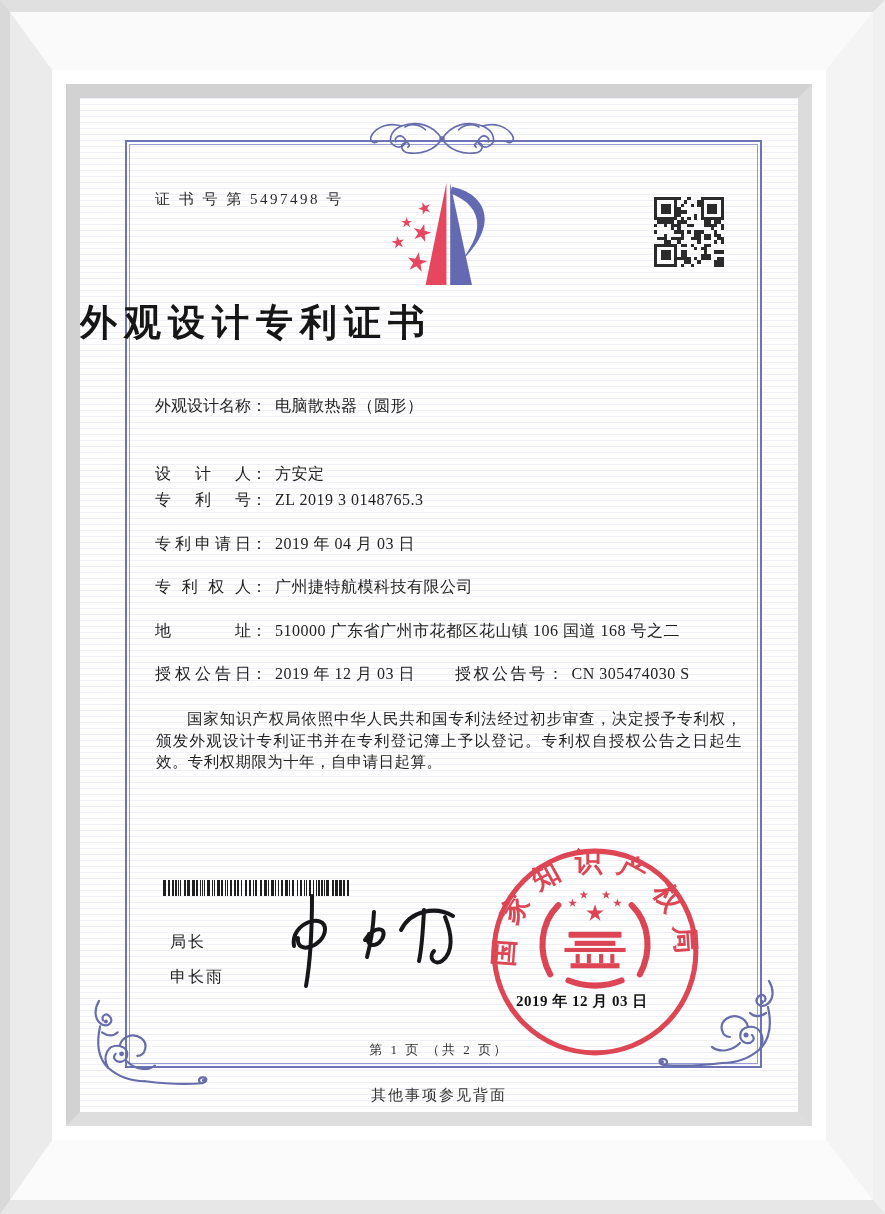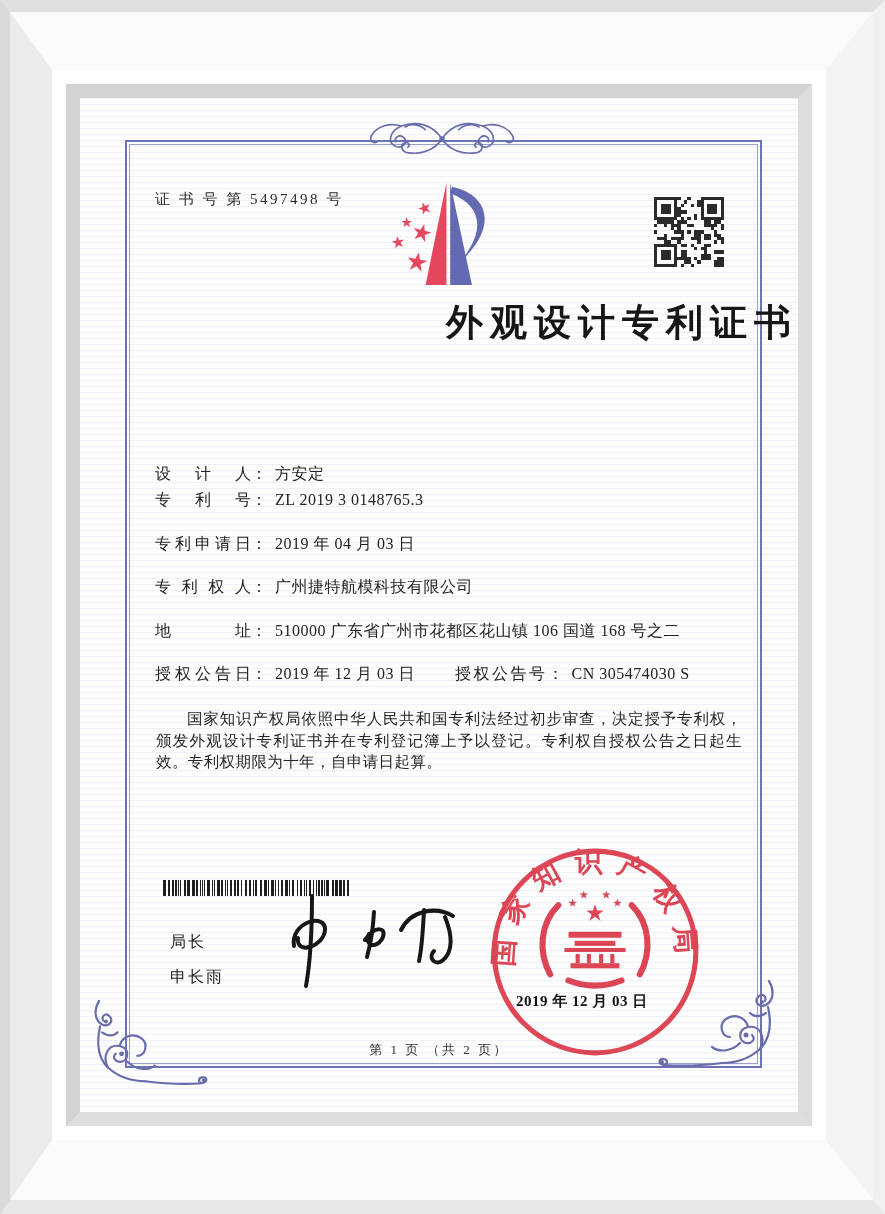--- a/index.html
+++ b/index.html
@@ -17,21 +17,21 @@
     background:repeating-linear-gradient(to bottom, rgba(138,144,196,.13) 0 1px, rgba(255,255,255,0) 1px 6px),#fefeff;}
   .blue-border{position:absolute;top:42px;left:45px;right:36px;bottom:44px;border:2px solid #6e73b6;}
   .blue-border::after{content:"";position:absolute;inset:2px;border:1px solid #9a9ecf;}
   .flourish{position:absolute;color:#676cab;}
   .fl-top{left:288px;top:13px;width:148px;height:56px;}
   .fl-bl{left:12px;top:899px;width:118px;height:98px;}
   .fl-br{left:576px;top:879px;width:120px;height:100px;transform:scaleX(-1);}
   .cert-number{position:absolute;left:75px;top:92px;font-size:15px;letter-spacing:2.5px;color:#2a2a2a;}
   .logo{position:absolute;left:285px;top:78px;width:142px;height:116px;}
   .qr{position:absolute;left:574px;top:99px;width:70px;height:70px;}
-  .title{position:absolute;left:0;right:0;top:200px;text-align:right;font-size:37px;font-weight:700;
+  .title{position:absolute;left:0;right:0;top:200px;text-align:left;font-size:37px;font-weight:700;
     letter-spacing:7px;color:#161616;}
   .field-row{position:absolute;left:75px;right:40px;font-size:16px;color:#222;white-space:nowrap;}
   .flabel{display:inline-block;width:96px;text-align:justify;text-align-last:justify;color:#222;}
   .fcolon{margin-right:8px;}
   .fvalue{letter-spacing:.5px;}
   .pair2{position:absolute;left:300px;top:0;}
   .pair2 .flabel2{letter-spacing:2.5px;}
   .body-text{position:absolute;left:66px;top:600px;width:606px;font-size:15.5px;line-height:21.5px;
     color:#252525;text-align:justify;}
   .body-text p{margin:10px;text-indent:2em;letter-spacing:.4px;}
@@ -249,20 +249,23 @@
                 <rect x="14" y="0" width="7" height="7" fill="#2b2b2b"></rect>
                 <rect x="15" y="1" width="5" height="5" fill="#fff"></rect>
                 <rect x="16" y="2" width="3" height="3" fill="#2b2b2b"></rect>
                 <rect x="0" y="14" width="7" height="7" fill="#2b2b2b"></rect>
                 <rect x="1" y="15" width="5" height="5" fill="#fff"></rect>
                 <rect x="2" y="16" width="3" height="3" fill="#2b2b2b"></rect>
               </svg>
 
       <div class="title">外观设计专利证书</div>
 
+      <div class="field-row" style="top:298px">
+        <span class="flabel">外观设计名称</span><span class="fcolon">：</span><span class="fvalue">电脑散热器（圆形）</span>
+      </div>
       <div class="field-row" style="top:366px">
         <span class="flabel">设计人</span><span class="fcolon">：</span><span class="fvalue">方安定</span>
       </div>
       <div class="field-row" style="top:392px">
         <span class="flabel">专利号</span><span class="fcolon">：</span><span class="fvalue">ZL 2019 3 0148765.3</span>
       </div>
       <div class="field-row" style="top:436px">
         <span class="flabel">专利申请日</span><span class="fcolon">：</span><span class="fvalue">2019 年 04 月 03 日</span>
       </div>
       <div class="field-row" style="top:479px">
@@ -380,19 +383,20 @@
           <rect x="15" y="6" width="4" height="9"></rect>
           <rect x="-24" y="15" width="48" height="5"></rect>
           <path d="M-44,26 C-56,4 -54,-24 -36,-42" stroke="#dc3242" stroke-width="6" fill="none" stroke-linecap="round"></path>
           <path d="M44,26 C56,4 54,-24 36,-42" stroke="#dc3242" stroke-width="6" fill="none" stroke-linecap="round"></path>
           <path d="M-26,32 Q0,42 26,32" stroke="#dc3242" stroke-width="6" fill="none" stroke-linecap="round"></path>
         </g>
       </svg>
       <div class="seal-date">2019 年 12 月 03 日</div>
 
       <div class="page-num">第 1 页 （共 2 页）</div>
+      <div class="back-note">其他事项参见背面</div>
 
      </div>
     </div>
    </div>
   </div>
  </div>
 </div>
 
 </body></html>

